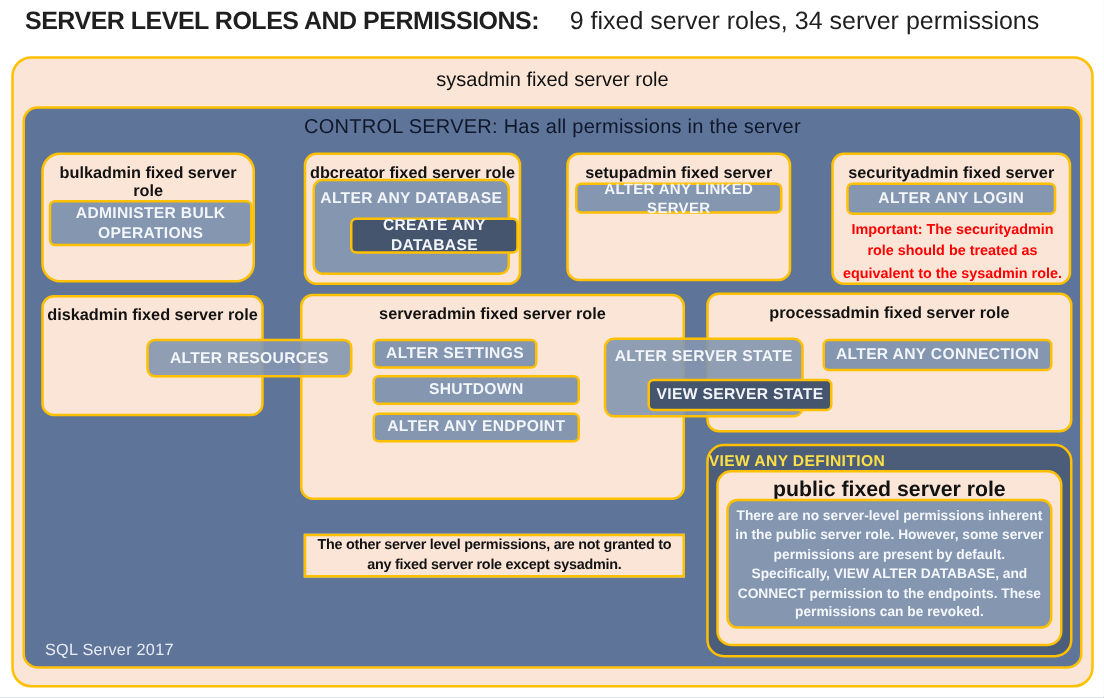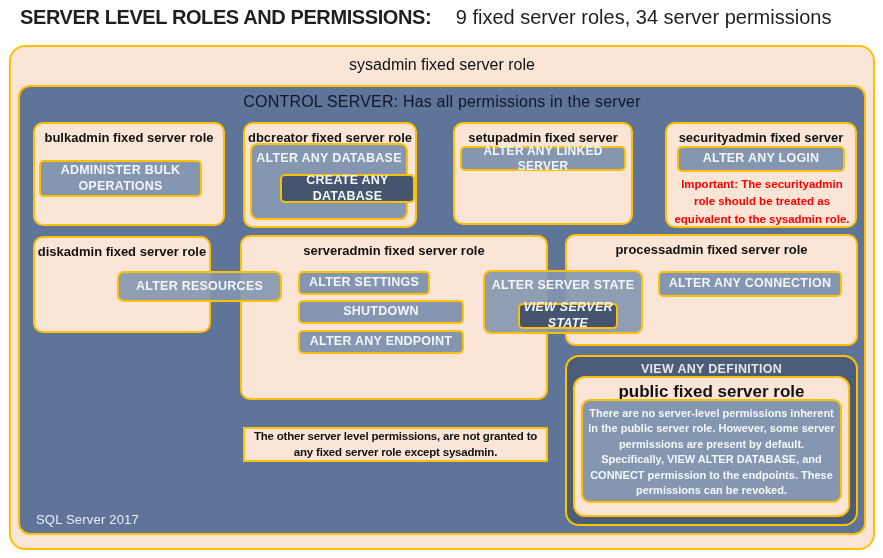--- a/index.html
+++ b/index.html
@@ -50,21 +50,21 @@
   }
   .note-box{
     background:var(--peach,#FBE5D6);border:2px solid var(--gold,#FFC000);border-radius:0;
     display:flex;align-items:center;justify-content:center;text-align:center;
     font-size:11.5px;font-weight:700;color:#121212;line-height:1.35;letter-spacing:-0.2px;
     padding:2px 2px;
   }
   .vad-box{
     background:var(--panel-dark,#4C5D79);border:2px solid var(--gold,#FFC000);border-radius:14px;
   }
-  .vad-title{padding-top:5px;text-align:center;color:#e5e5e5;font-size:12.5px;font-weight:700;letter-spacing:.3px;}
+  .vad-title{padding-top:5px;text-align:left;color:#fde047;font-size:12.5px;font-weight:700;letter-spacing:.3px;}
   .public-box{background:var(--peach,#FBE5D6);border:2px solid var(--gold,#FFC000);border-radius:12px;}
   .public-title{padding-top:4px;text-align:center;font-size:17px;font-weight:700;color:#121212;}
   .public-body{
     background:var(--chip,#8496B0);border:2px solid var(--gold,#FFC000);border-radius:9px;
     color:#F4F7FB;font-size:11px;font-weight:700;line-height:1.4;text-align:center;
     padding:5px 5px;
   }
   .footer-label{color:#E9EDF5;font-size:13px;letter-spacing:.2px;}
 </style>
 </head>
@@ -78,21 +78,21 @@
   </div>
 
   <div class="abs sysadmin-box">
     <div class="sysadmin-title">sysadmin fixed server role</div>
   </div>
 
   <div class="abs control-box">
     <div class="control-title">CONTROL SERVER: Has all permissions in the server</div>
   </div>
 
-  <div class="abs role-box" style="left:33px;top:122px;width:192px;height:104px;">
+  <div class="abs role-box" style="left:33px;top:122px;width:171px;height:104px;border-radius:15px;">
     <div class="role-title">bulkadmin fixed server role</div>
     <div class="abs perm" style="left:4px;top:36px;width:163px;height:37px;">ADMINISTER BULK OPERATIONS</div>
   </div>
 
   <div class="abs role-box" style="left:243px;top:122px;width:174px;height:106px;">
     <div class="role-title">dbcreator fixed server role</div>
     <div class="abs perm-wrap solid" style="left:5px;top:19px;width:158px;height:77px;">
       <div class="wrap-label">ALTER ANY DATABASE</div>
       <div class="abs perm dark" style="left:13px;top:29px;width:135px;height:29px;">CREATE ANY DATABASE</div>
     </div>
@@ -122,21 +122,21 @@
 
   <div class="abs role-box" style="left:565px;top:234px;width:293px;height:112px;">
     <div class="role-title">processadmin fixed server role</div>
     <div class="abs perm" style="left:91px;top:35px;width:184px;height:26px;">ALTER ANY CONNECTION</div>
   </div>
 
   <div class="abs perm bridge" style="left:117px;top:271px;width:165px;height:31px;">ALTER RESOURCES</div>
 
   <div class="abs perm-wrap" style="left:483px;top:270px;width:160px;height:64px;">
     <div class="wrap-label">ALTER SERVER STATE</div>
-    <div class="abs perm dark" style="left:18px;top:31px;width:100px;height:26px;font-style:italic;">VIEW SERVER STATE</div>
+    <div class="abs perm dark" style="left:18px;top:31px;width:148px;height:26px;">VIEW SERVER STATE</div>
   </div>
 
   <div class="abs vad-box" style="left:565px;top:355px;width:293px;height:171px;">
     <div class="vad-title">VIEW ANY DEFINITION</div>
     <div class="abs public-box" style="left:6px;top:19px;width:277px;height:141px;">
       <div class="public-title">public fixed server role</div>
       <div class="abs public-body" style="left:6px;top:21px;width:261px;height:104px;">There are no server-level permissions inherent in the public server role. However, some server permissions are present by default. Specifically, VIEW ALTER DATABASE, and CONNECT permission to the endpoints. These permissions can be revoked.</div>
     </div>
   </div>
 

